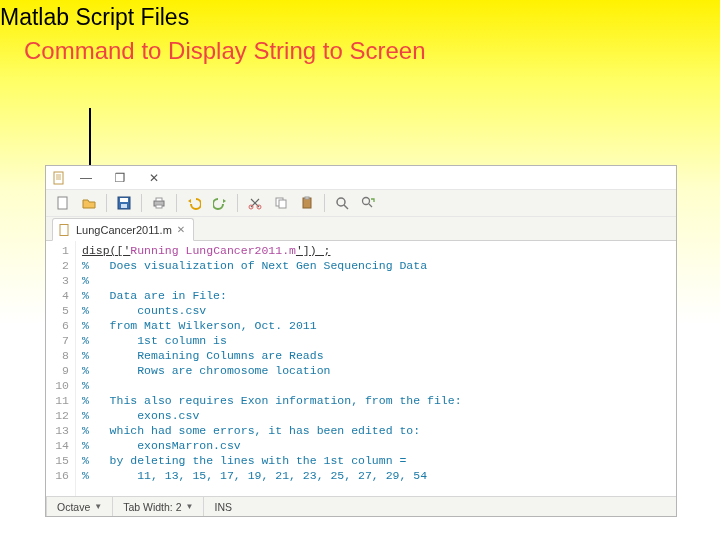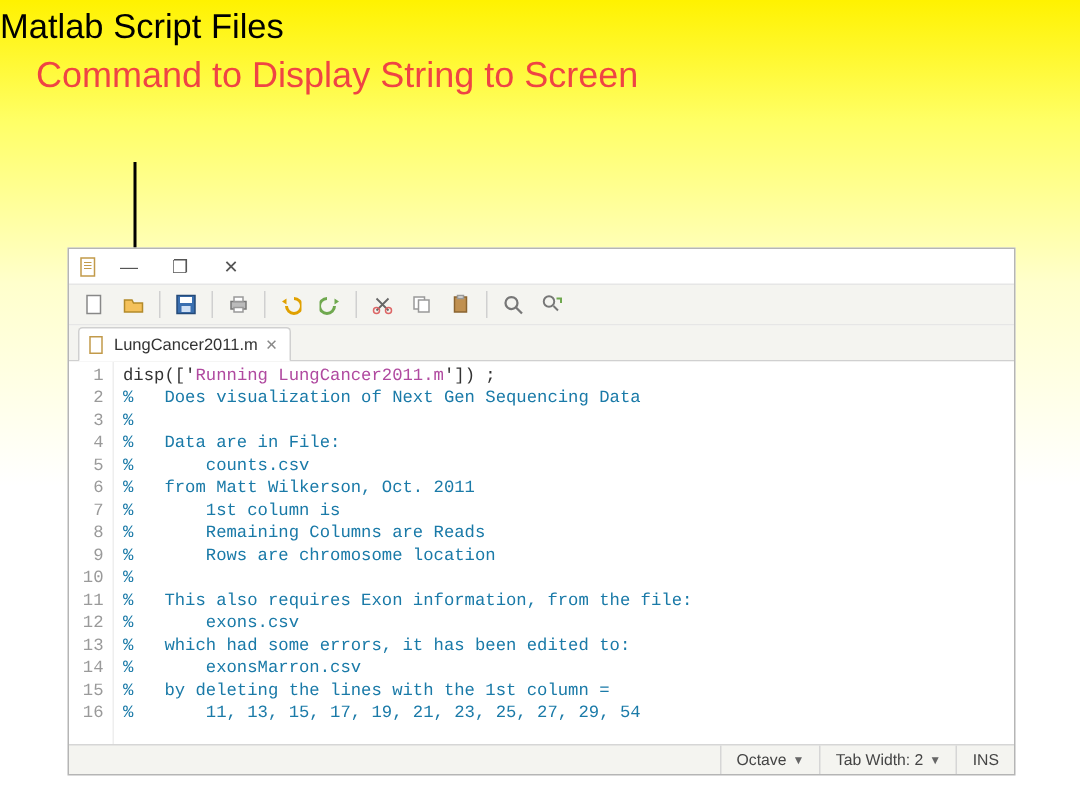--- a/index.html
+++ b/index.html
@@ -115,25 +115,24 @@
     text-align:right;
     color:#9a9a9a;
     padding: 2px 6px 2px 0;
     background:#fff;
     border-right:1px solid #eee;
     user-select:none;
   }
   .lines { padding:2px 0 2px 6px; white-space:pre; }
   .k-cmt { color:#1a7aa8; }
   .k-str { color:#b04aa0; }
-  .k-code { color:#333; }
+  .k-code { color:#333;text-decoration:underline; }
   .statusbar {
     display:flex;
     align-items:center;
-    justify-content:flex-end;
     gap:0;
     height:20px;
     background:#f4f4f0;
     border-top:1px solid #d6d6d6;
     font-size:10.5px;
     color:#444;
   }
   .cell {
     border-left:1px solid #d6d6d6;
     padding:0 10px;

